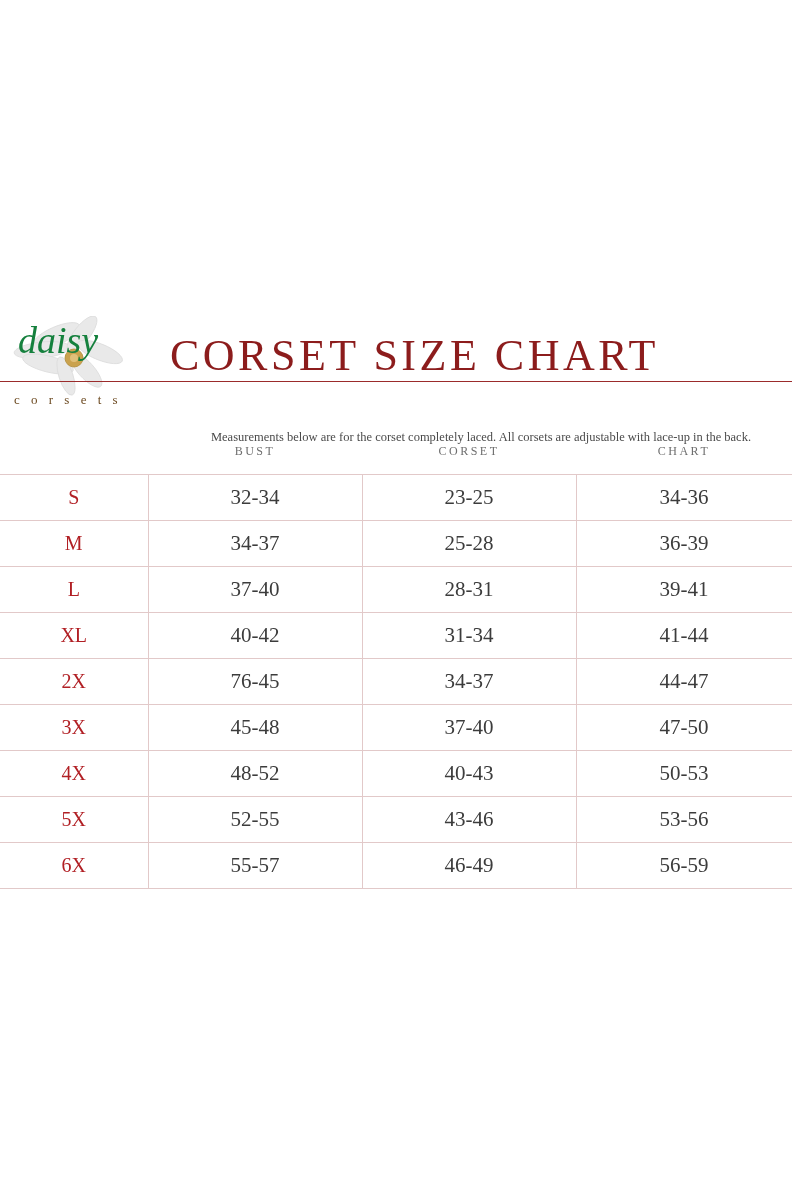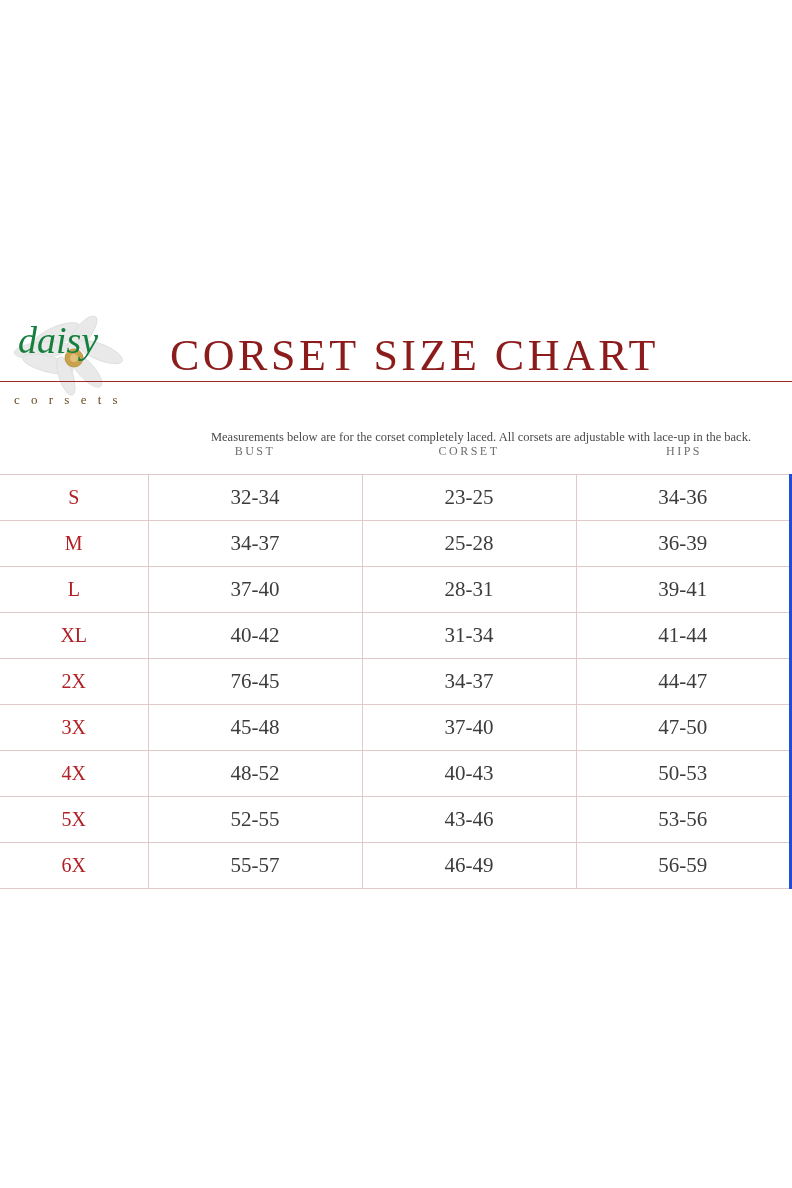--- a/index.html
+++ b/index.html
@@ -140,21 +140,21 @@
     border-right: 1px solid #e2c9c9;
     font-size: 21px;
     color: #3c3c3c;
   }
   tbody td:first-child {
     border-left: 1px solid #e2c9c9;
     color: #b11f24;
     font-size: 20px;
   }
   tbody tr:first-child td { border-top: 1px solid #e2c9c9; }
-  tbody td:last-child { border-right: 6px solid #1d4ed8; }
+  tbody td:last-child { border-right: 1px solid #1d4ed8; }
 
   
   tbody td.edge-left { border-left: none; }
 </style>
 </head>
 <body>
 
 <div class="sheet">
 
   <div class="header">
@@ -189,21 +189,21 @@
       <col class="c-size">
         <col class="c-bust">
         <col class="c-waist">
         <col class="c-hips">
     </colgroup>
     <thead>
       <tr>
         <th class="blank"></th>
         <th>BUST</th>
         <th>CORSET</th>
-        <th>HIPS</th>
+        <th>CHART</th>
       </tr>
     </thead>
     <tbody>
       <tr>
         <td class="edge-left">S</td>
         <td>32-34</td>
         <td>23-25</td>
         <td>34-36</td>
       </tr>
       <tr>

